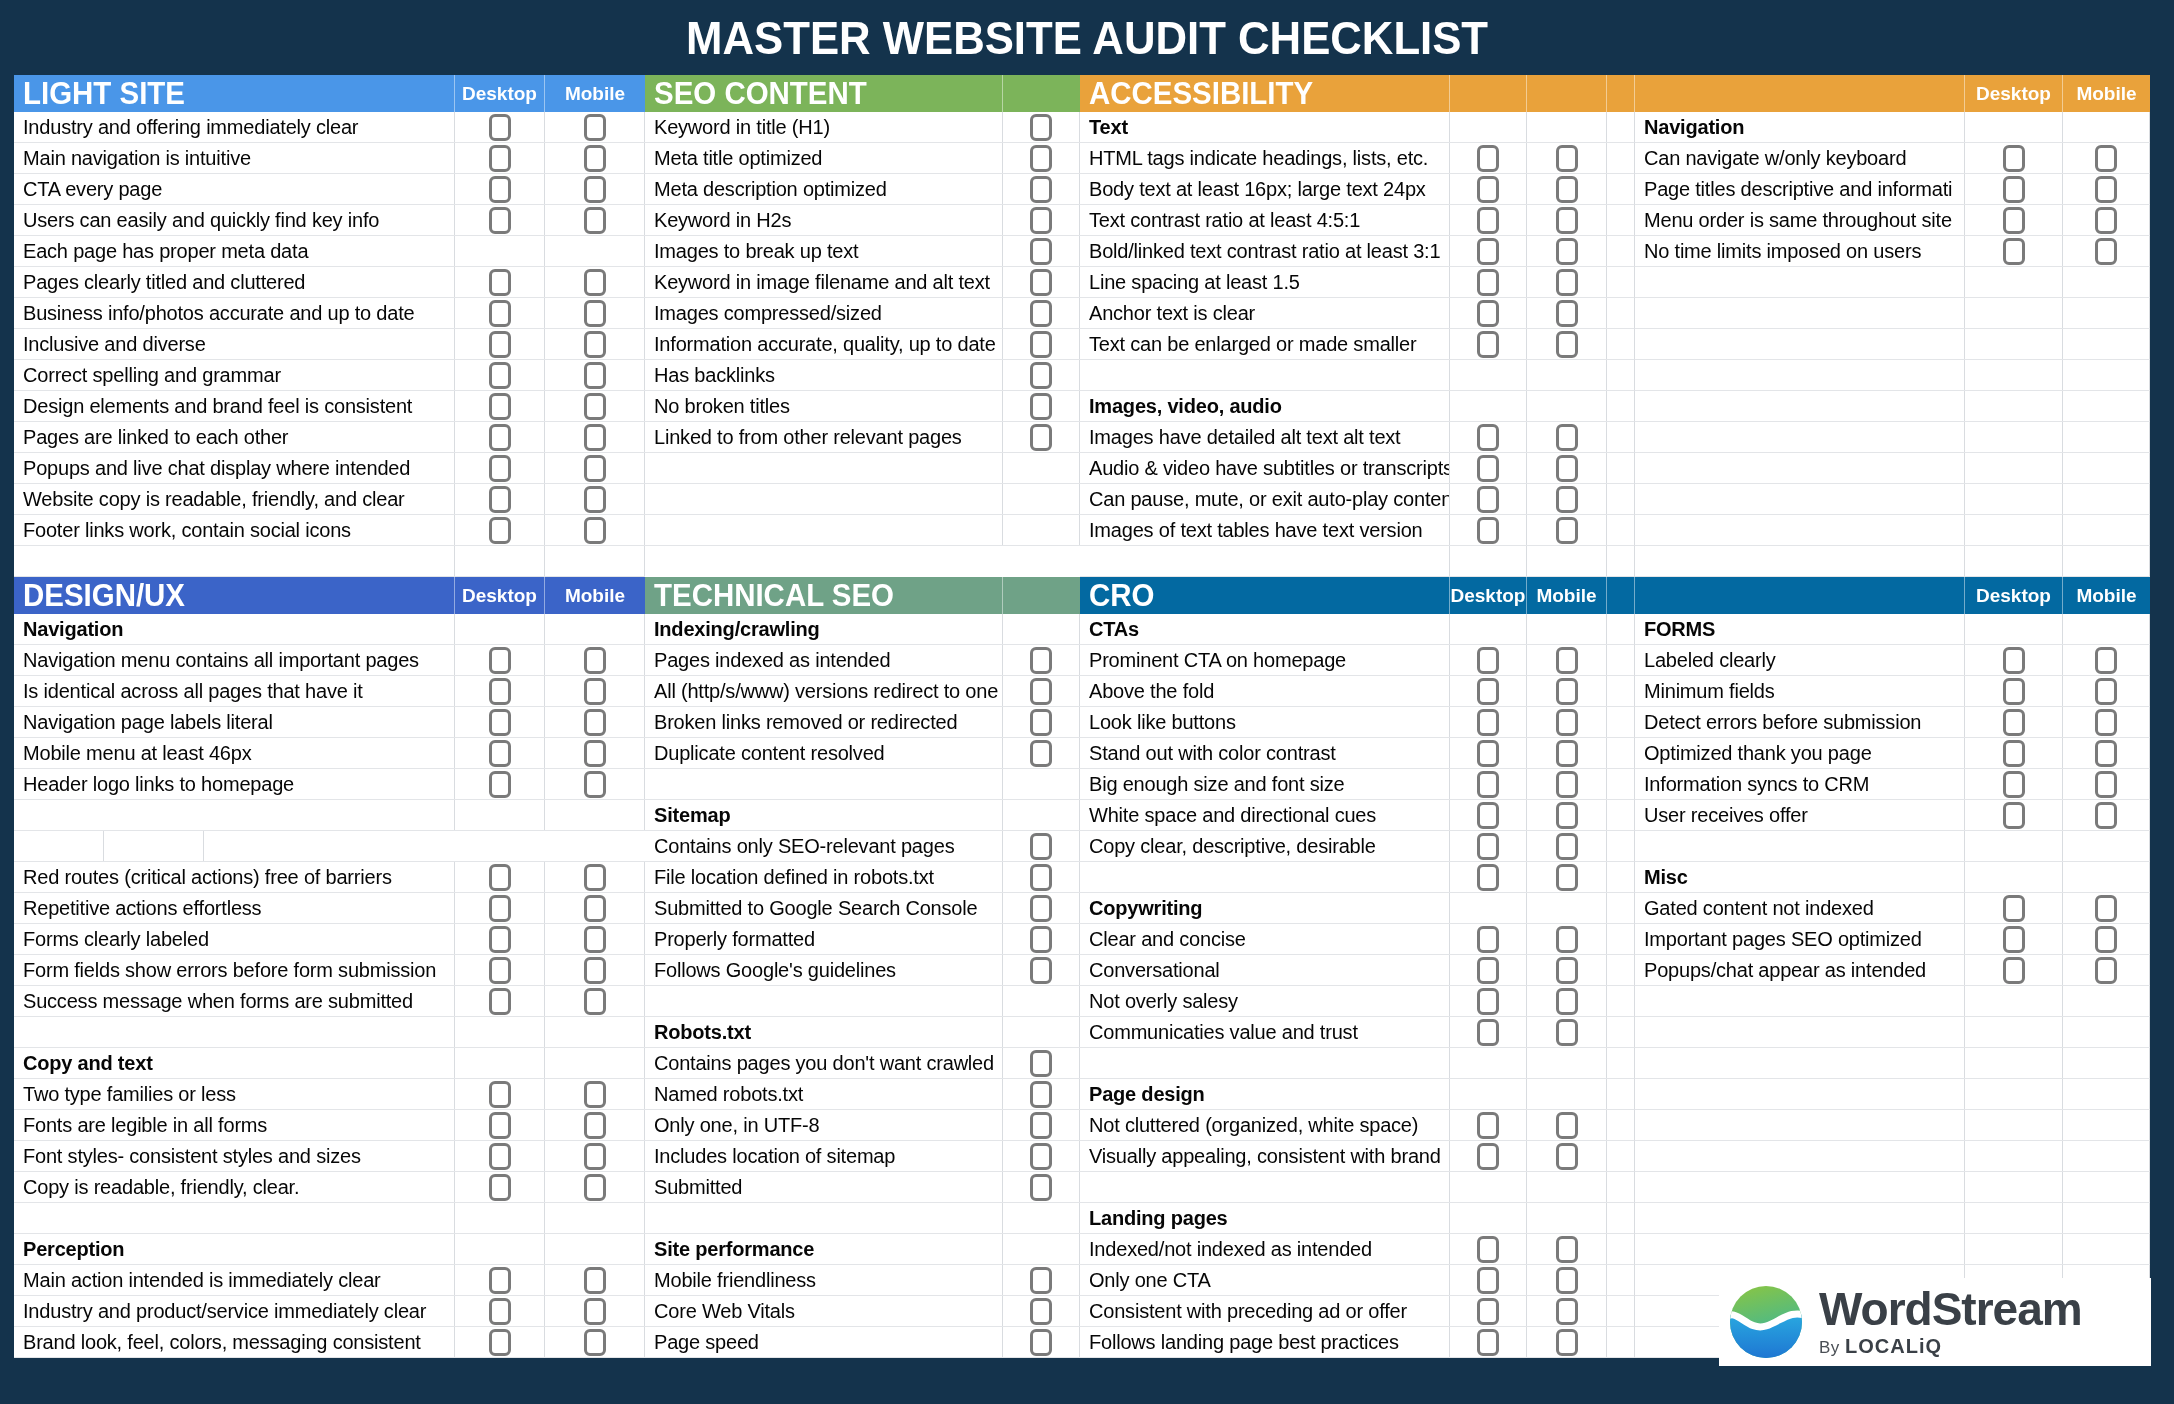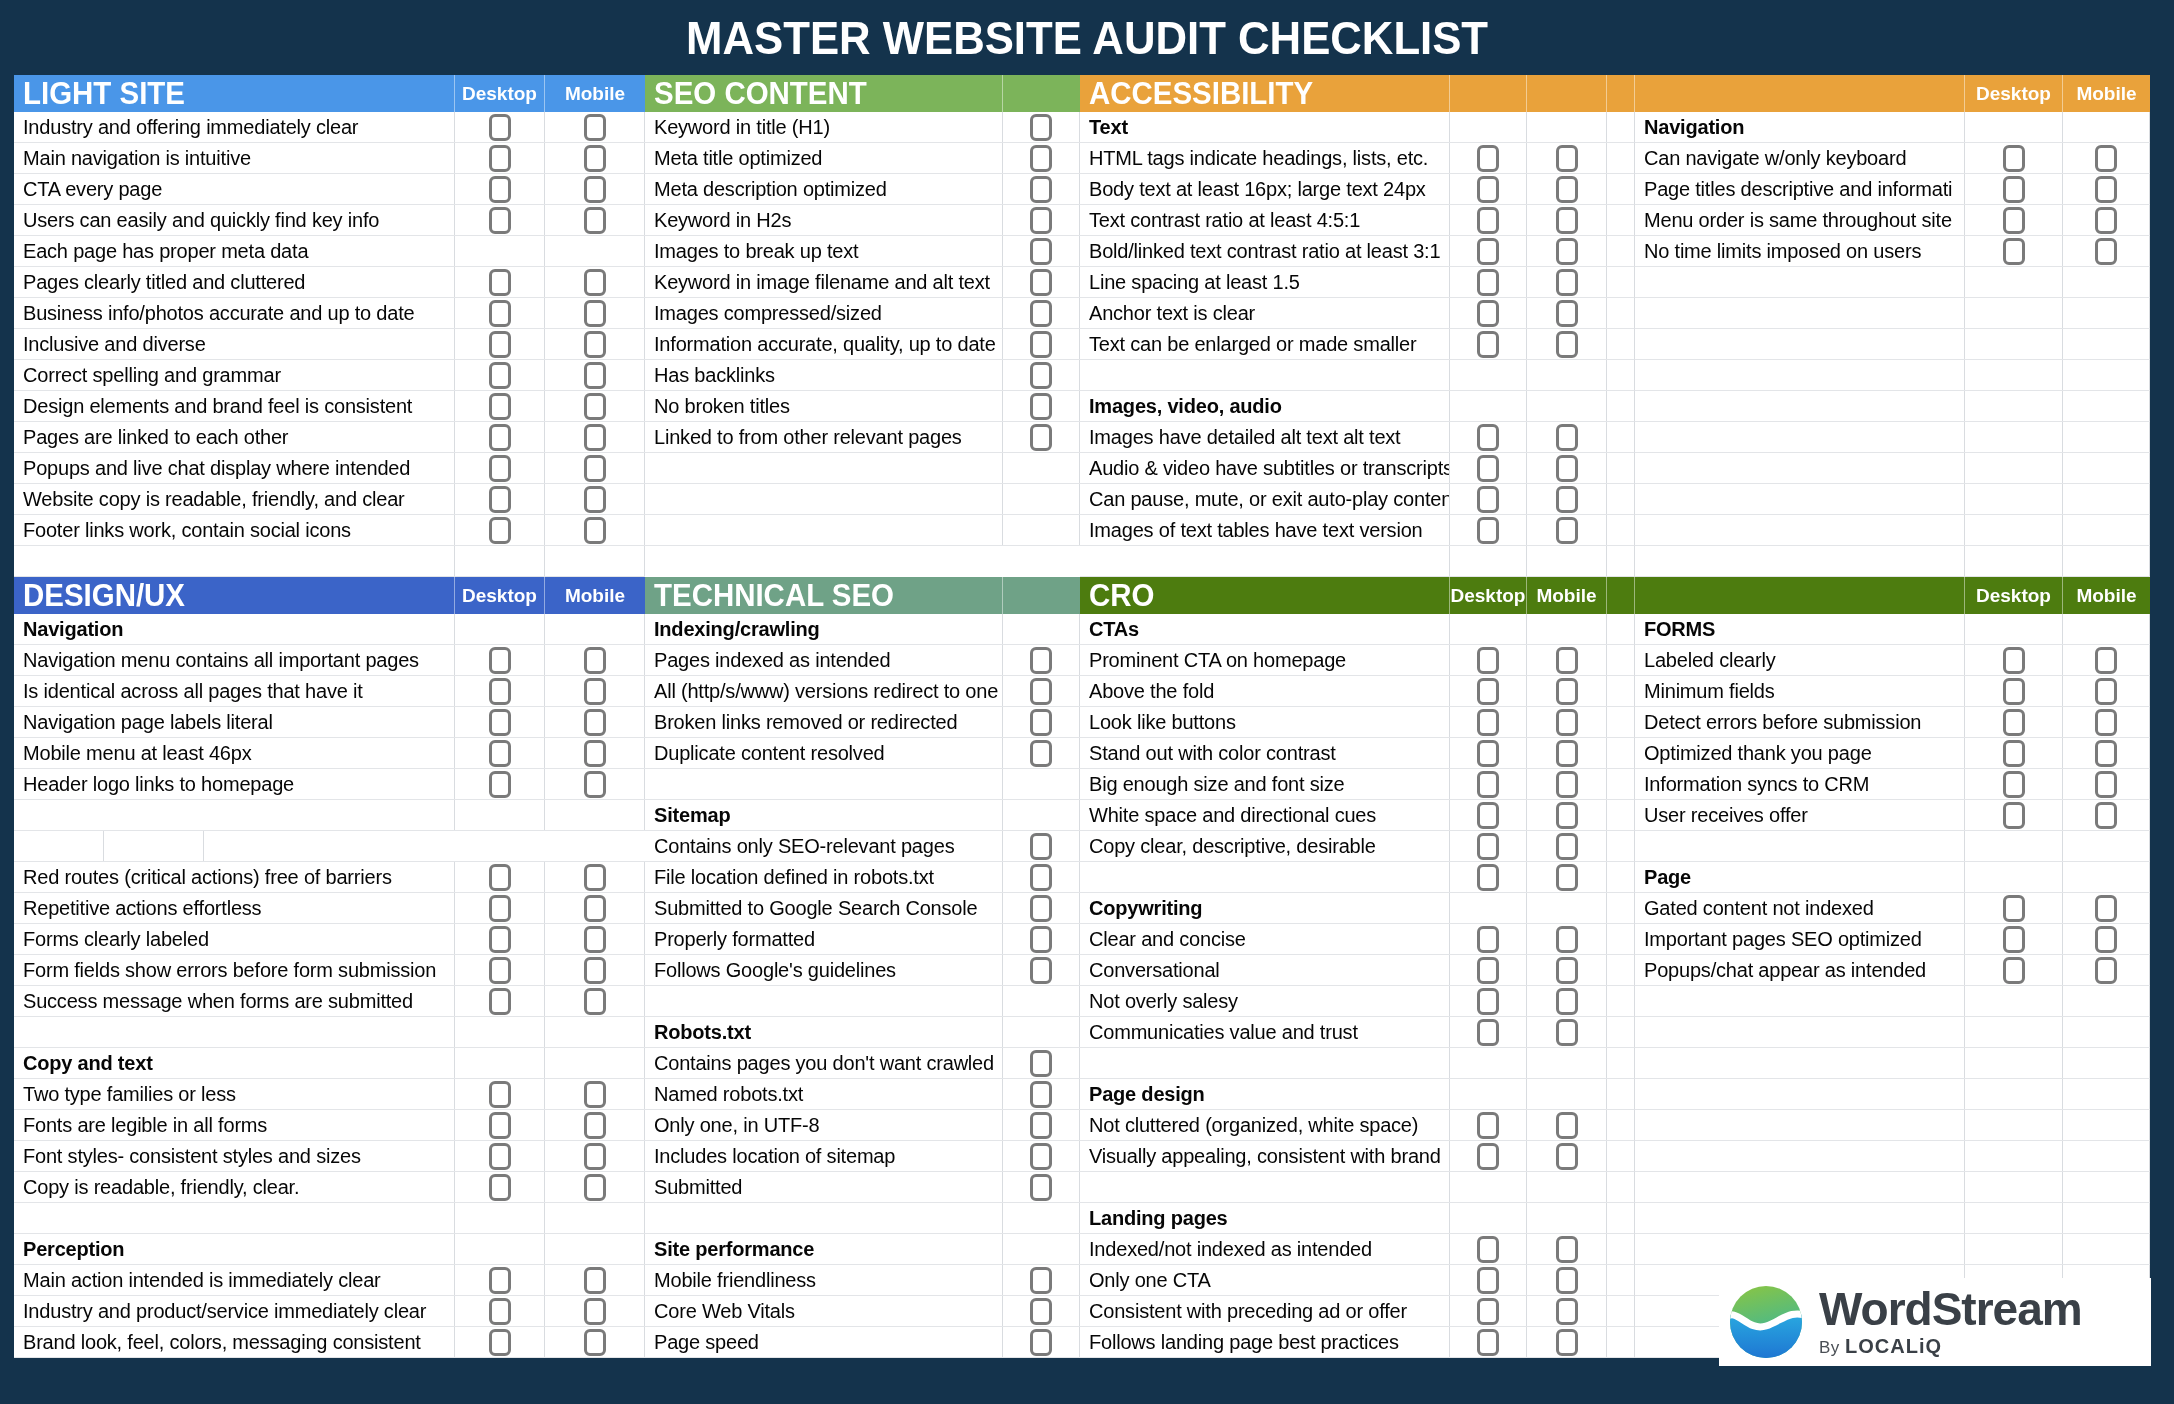--- a/index.html
+++ b/index.html
@@ -544,21 +544,21 @@
         </span>
       <span class="hlab w90">Desktop</span>
       <span class="hlab w100">Mobile</span>
     </div>
     <div class="hdr hB" id="h-tseo" style="background: rgb(111, 162, 135);">
       <span class="htitle">
           <i>TECHNICAL SEO</i>
         </span>
       <span class="w77"></span>
     </div>
-    <div class="hdr hC" id="h-cro" style="background: #4d7c0f;">
+    <div class="hdr hC" id="h-cro" style="background: #0369a1;">
       <span class="htitle t370">
           <i>CRO</i>
         </span>
       <span class="hlab w77">Desktop</span>
       <span class="hlab w80">Mobile</span>
       <span class="w28"></span>
       <span class="w330"></span>
       <span class="hlab w98">Desktop</span>
       <span class="hlab w87">Mobile</span>
     </div>
@@ -1162,21 +1162,21 @@
           <div class="cell" style="width: 87px;">
             <span class="cb"></span>
           </div>
         </div>
         <div class="row">
           <div class="lbl"></div>
           <div class="cell" style="width: 98px;"></div>
           <div class="cell" style="width: 87px;"></div>
         </div>
         <div class="row">
-          <div class="lbl bold">Page</div>
+          <div class="lbl bold">Misc</div>
           <div class="cell" style="width: 98px;"></div>
           <div class="cell" style="width: 87px;"></div>
         </div>
         <div class="row">
           <div class="lbl">Gated content not indexed</div>
           <div class="cell" style="width: 98px;">
             <span class="cb"></span>
           </div>
           <div class="cell" style="width: 87px;">
             <span class="cb"></span>

